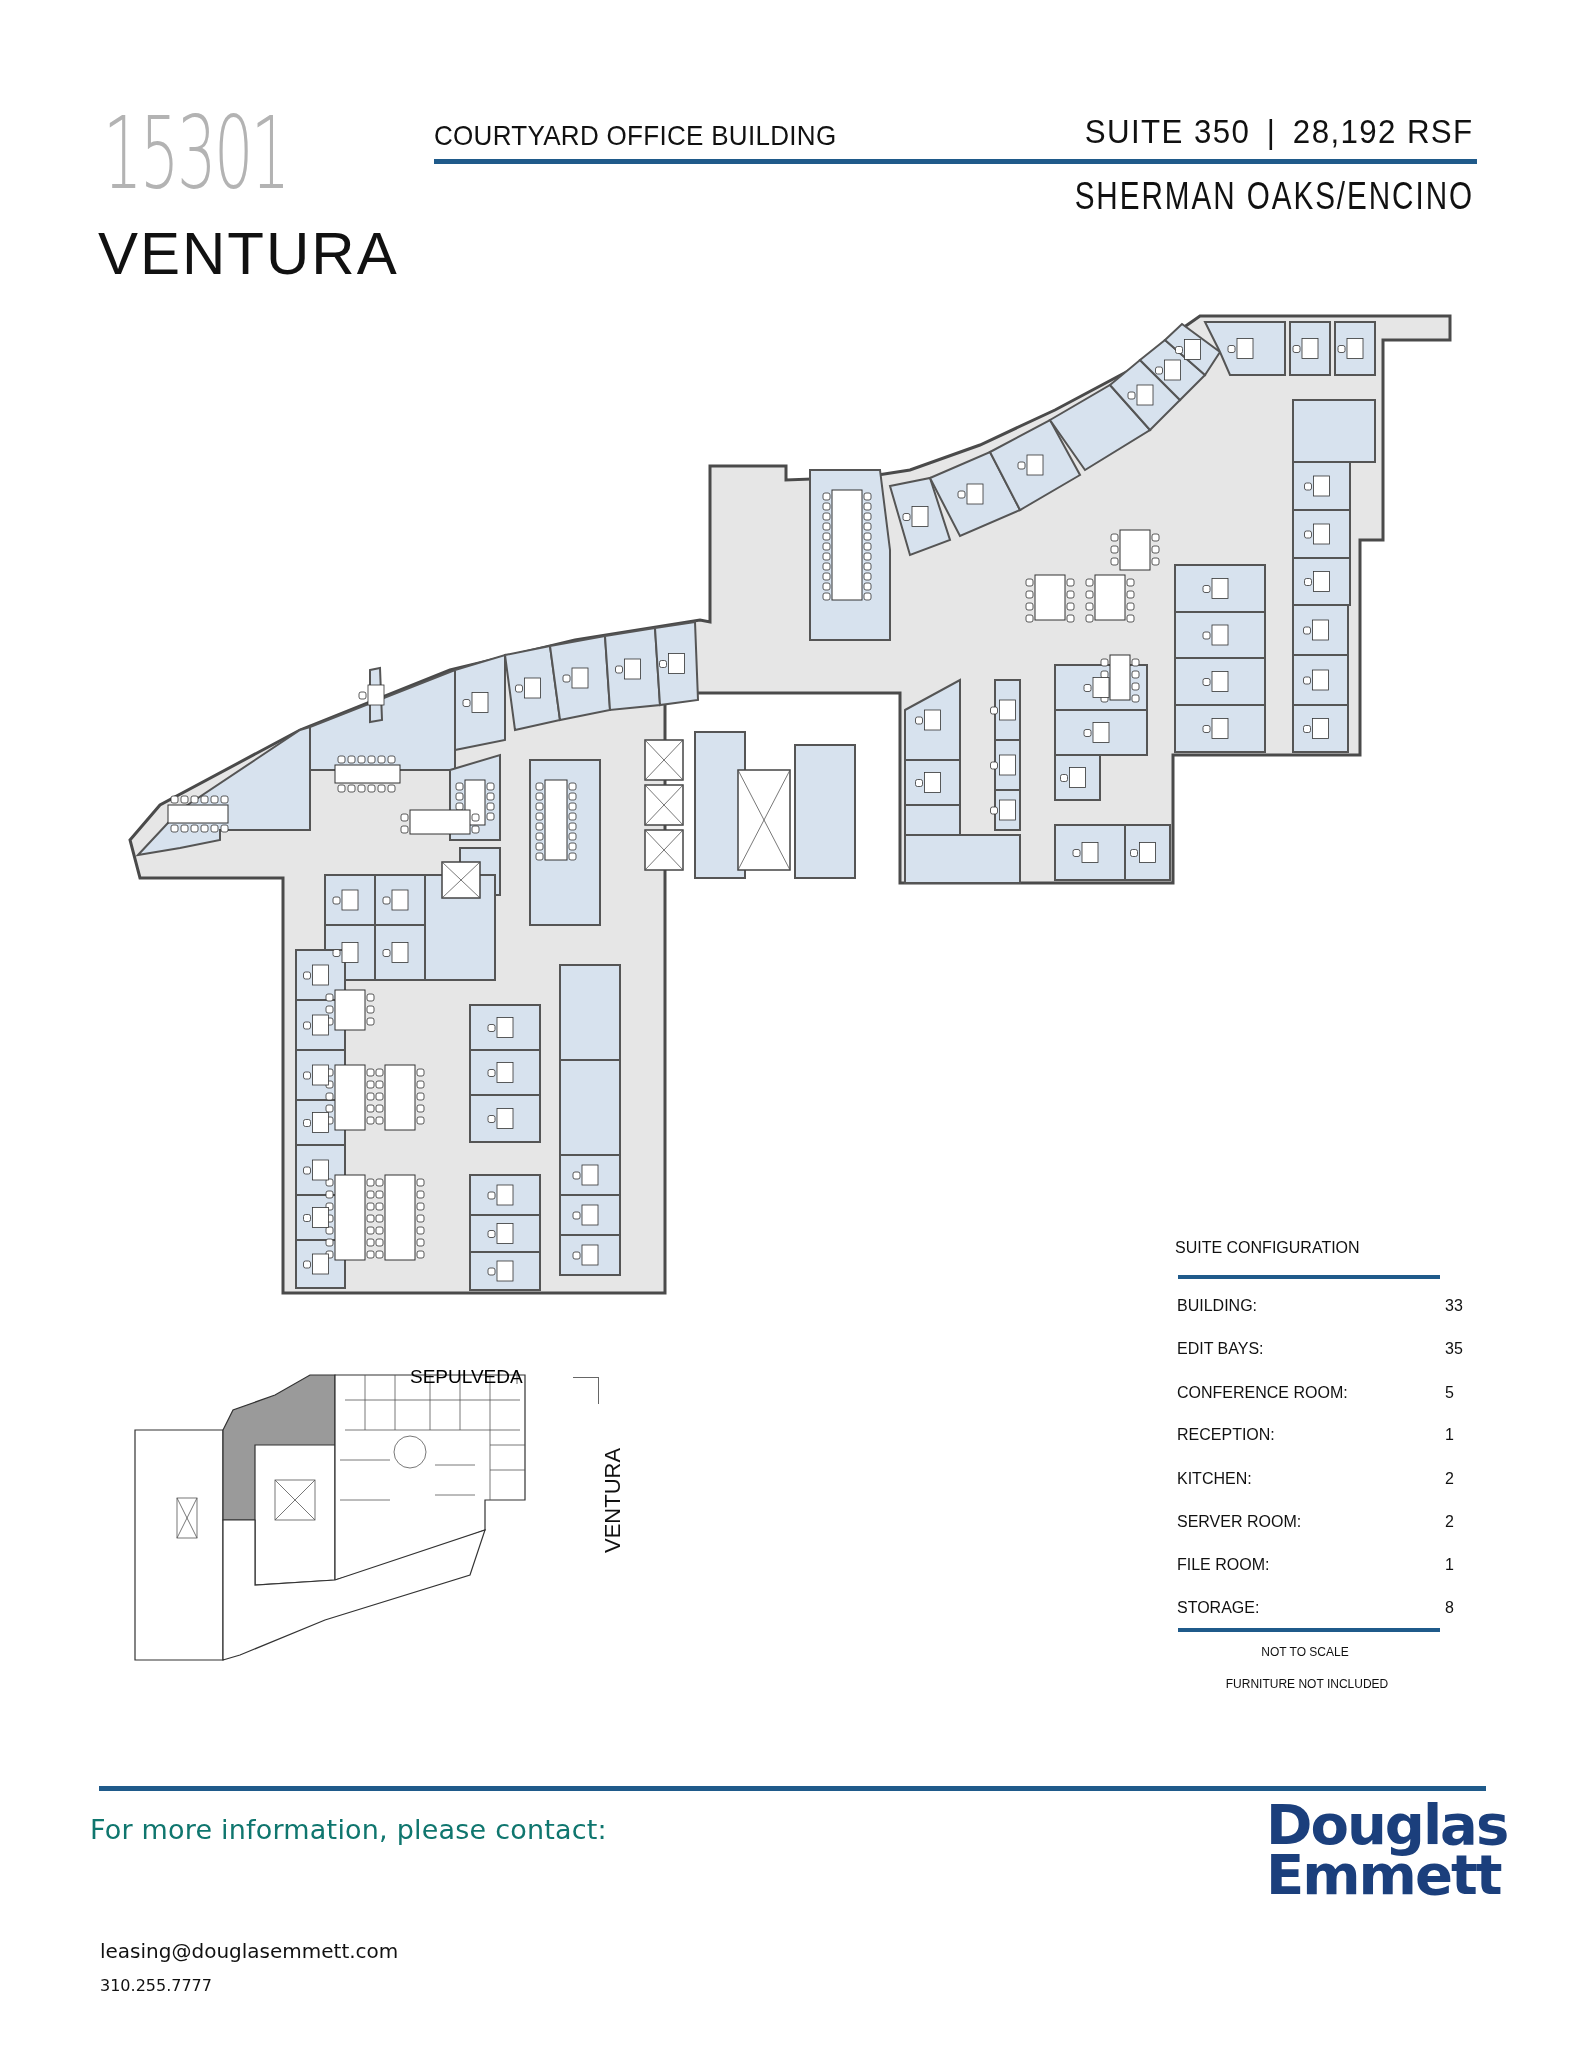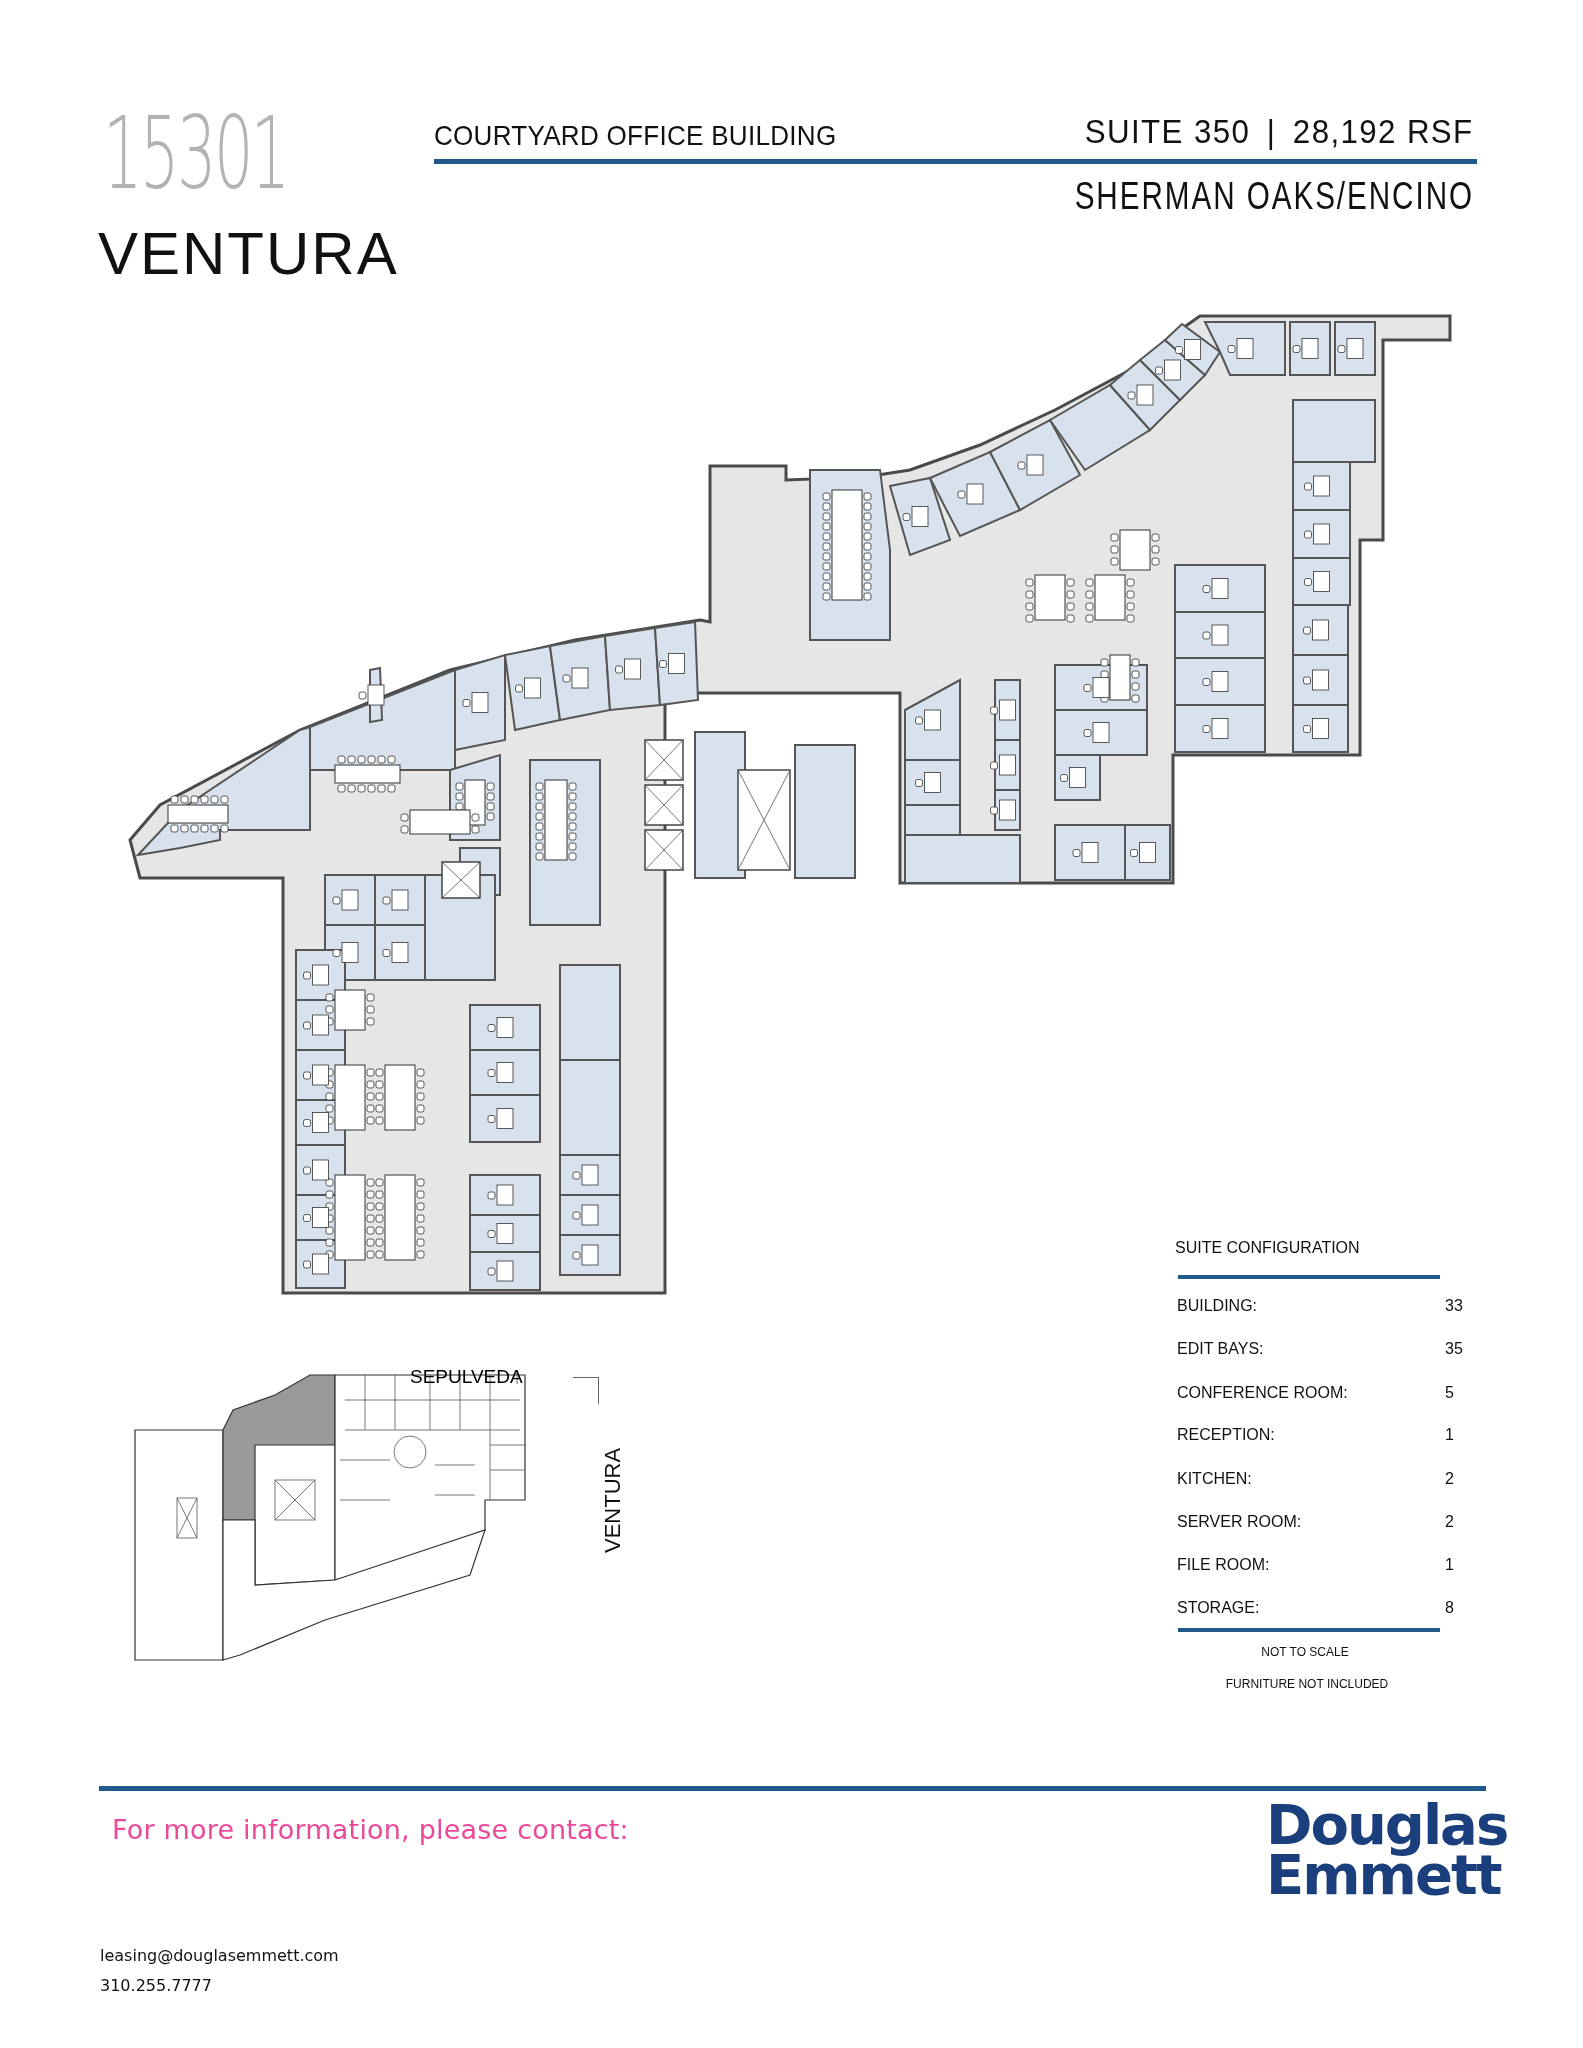--- a/index.html
+++ b/index.html
@@ -19,23 +19,23 @@
   .config-title { position:absolute; left:0; width:280px; top:0; text-align:left; font-size:16px; color:#111; }
   .config-rule { position:absolute; left:3px; width:262px; height:4px; background:#1f5a8a; }
   .config-row { position:absolute; left:2px; width:260px; font-size:16px; color:#111; }
   .config-row .lbl { position:absolute; left:0; }
   .config-row .val { position:absolute; left:268px; }
   .config-note { position:absolute; left:0; width:280px; text-align:center; font-size:12px; color:#111; }
 
   .siteplan { left:125px; top:1370px; width:560px; height:320px; }
 
   .footer-rule { left:99px; top:1786px; width:1387px; height:5px; background:#1f5a8a; }
-  .contact-head { left:112px; top:1814px; font-family:"DejaVu Sans", sans-serif; font-size:27px; color:#ec4899; letter-spacing:0.2px; }
+  .contact-head { left:90px; top:1814px; font-family:"DejaVu Sans", sans-serif; font-size:27px; color:#0f766e; letter-spacing:0.2px; }
   .contact-phone { left:100px; top:1976px; font-family:"DejaVu Sans", sans-serif; font-size:16px; color:#111; }
-  .contact-email { left:100px; top:1939px; font-family:"DejaVu Sans", sans-serif; font-size:16px; color:#111;margin-top:7px; }
+  .contact-email { left:100px; top:1939px; font-family:"DejaVu Sans", sans-serif; font-size:20px; color:#111; }
   .logo { left:1255px; top:1800px; width:230px; text-align:left; color:#1b3f7c; font-family:"DejaVu Sans", sans-serif; font-weight:bold; font-size:56px; line-height:50px; letter-spacing:-2px;margin-left:11px; }
 </style>
 </head>
 <body>
 
 <div class="abs addr-num">15301</div>
 <div class="abs addr-street">VENTURA</div>
 <div class="abs bldg-name">COURTYARD OFFICE BUILDING</div>
 <div class="abs suite-info">
   <span>SUITE 350</span><span class="sep">|</span><span>28,192 RSF</span>

